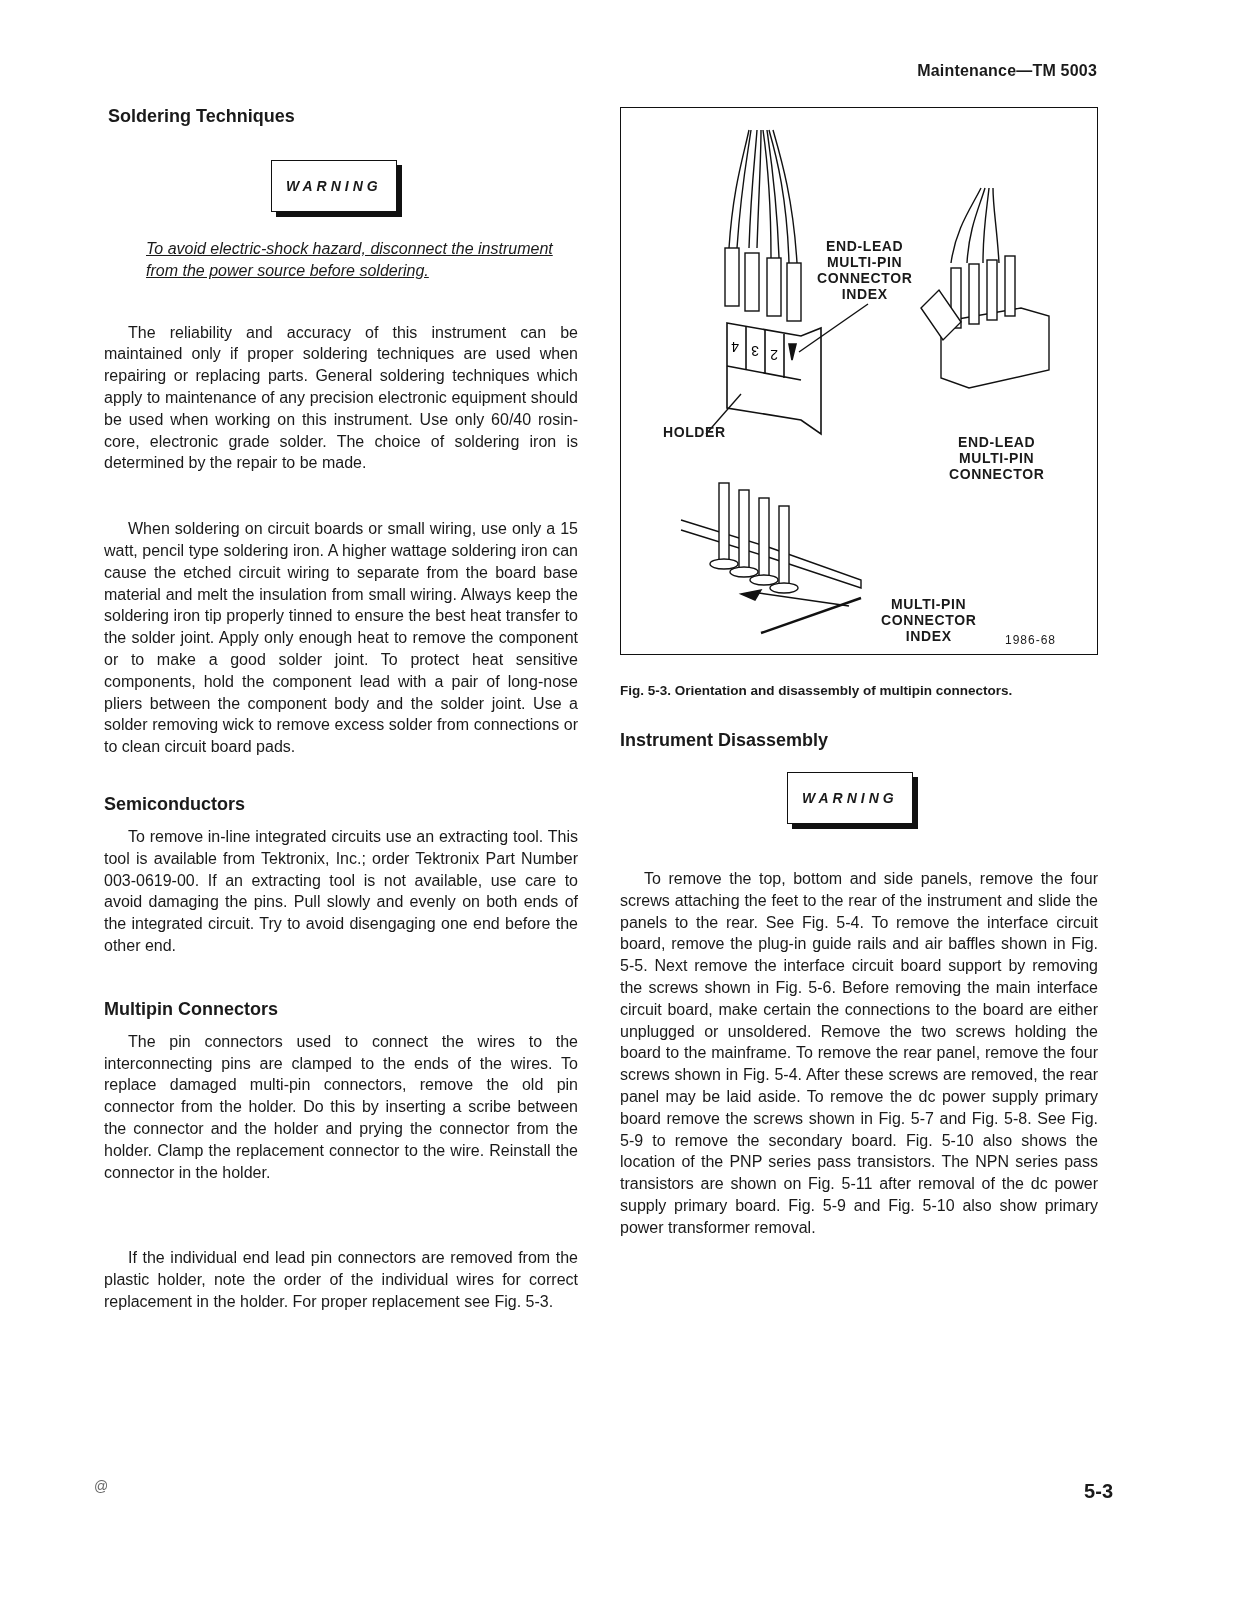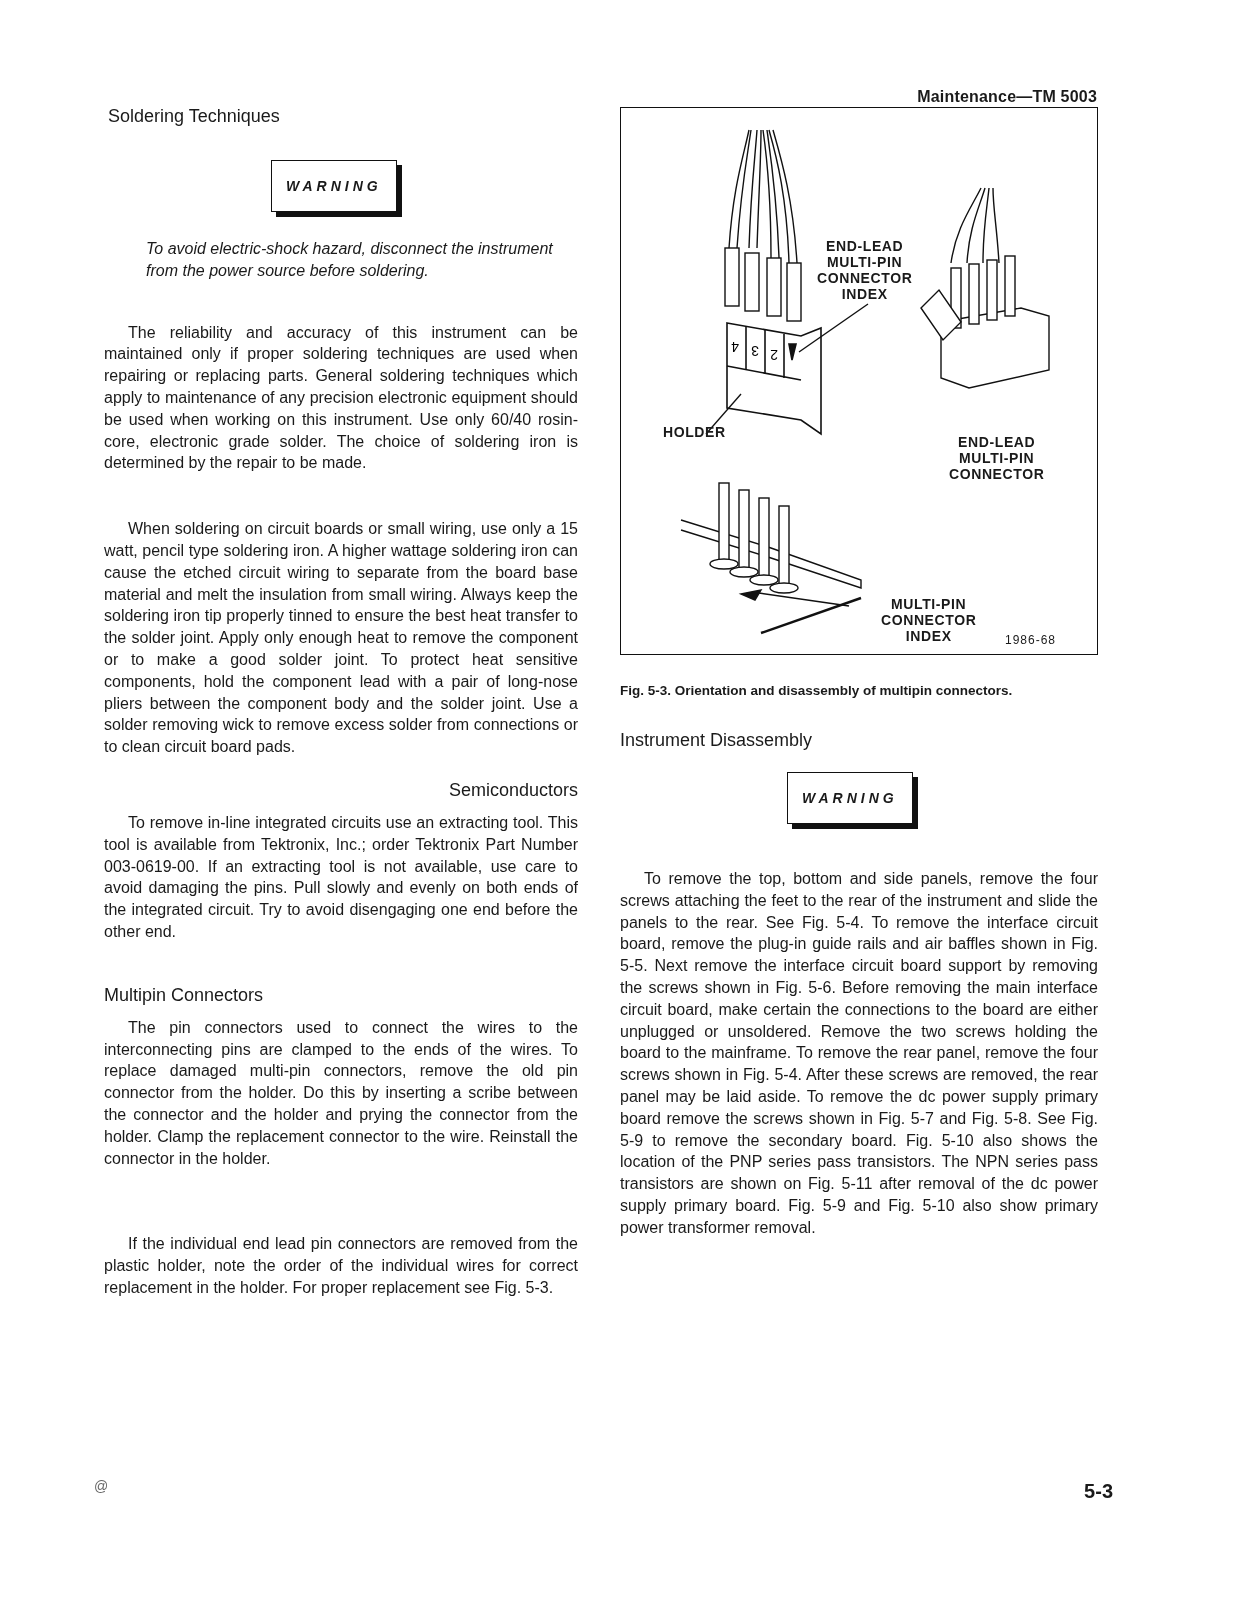--- a/index.html
+++ b/index.html
@@ -1,20 +1,20 @@
 <!DOCTYPE html>
 <html><head>
 <meta charset="utf-8">
 <style>
   html, body { margin: 0; padding: 0; background: #ffffff; }
   body { width: 1237px; height: 1600px; position: relative; overflow: hidden; color: #1a1a1a; font-family: "Liberation Sans", sans-serif; }
-  .running-head { position: absolute; top: 62px; right: 140px; font-weight: bold; font-size: 16px; letter-spacing: 0.2px; margin-top: 26px; }
+  .running-head { position: absolute; top: 62px; right: 140px; font-weight: bold; font-size: 16px; letter-spacing: 0.2px; }
   .col-left { position: absolute; left: 104px; top: 104px; width: 474px; }
   .col-right { position: absolute; left: 620px; top: 104px; width: 478px; }
-  h2 { font-size: 18px; font-weight: normal; margin: 0; line-height: 24px; }
+  h2 { font-size: 18px; font-weight: bold; margin: 0; line-height: 24px; }
   p.body { font-size: 16px; line-height: 21.8px; text-align: justify; margin: 0; text-indent: 24px; }
   p.warn-text { font-style: italic; font-size: 16px; line-height: 21.8px; margin: 0; }
   .warning-box { position: relative; display: inline-block; border: 1.5px solid #111; padding: 16px 14px; background: #fff; box-shadow: 5px 5px 0 #111; }
   .warning-box span { font-weight: bold; font-style: italic; letter-spacing: 4px; font-size: 14px; }
   .figure-frame { position: relative; width: 476px; height: 546px; border: 1.5px solid #111; margin-top: 3px; }
   .fig-svg { position: absolute; left: 0; top: 0; }
   .fig-label { position: absolute; font-weight: bold; font-size: 14px; line-height: 16px; text-align: center; letter-spacing: 0.6px; }
   .fig-num { position: absolute; font-size: 12px; letter-spacing: 1px; }
   .caption { font-weight: bold; font-size: 13.5px; margin-top: 28px; }
   .footer-symbol { position: absolute; left: 94px; top: 1478px; font-size: 14px; color: #666; }
@@ -25,25 +25,25 @@
 
 <div class="running-head">Maintenance—TM 5003</div>
 
 <div class="col-left">
   <h2 style="margin-left:4px;">Soldering Techniques</h2>
   <div style="margin:32px 0 0 167px;">
     <div class="warning-box">
       <span>WARNING</span>
     </div>
   </div>
-  <p class="warn-text" style="margin:26px 0 12px 42px; width:410px;">To avoid electric-shock hazard, disconnect the instrument from the power source before soldering.</p>
+  <p class="warn-text" style="margin:26px 0 12px 42px; width:410px;text-decoration:underline;">To avoid electric-shock hazard, disconnect the instrument from the power source before soldering.</p>
   <p class="body" style="margin-top:40px;">The reliability and accuracy of this instrument can be maintained only if proper soldering techniques are used when repairing or replacing parts. General soldering techniques which apply to maintenance of any precision electronic equipment should be used when working on this instrument. Use only 60/40 rosin-core, electronic grade solder. The choice of soldering iron is determined by the repair to be made.</p>
   <p class="body" style="margin-top:44px;">When soldering on circuit boards or small wiring, use only a 15 watt, pencil type soldering iron. A higher wattage soldering iron can cause the etched circuit wiring to separate from the board base material and melt the insulation from small wiring. Always keep the soldering iron tip properly tinned to ensure the best heat transfer to the solder joint. Apply only enough heat to remove the component or to make a good solder joint. To protect heat sensitive components, hold the component lead with a pair of long-nose pliers between the component body and the solder joint. Use a solder removing wick to remove excess solder from connections or to clean circuit board pads.</p>
 
-  <h2 style="margin-top:20px;text-align:right;">Semiconductors</h2>
+  <h2 style="margin-top:34px;">Semiconductors</h2>
   <p class="body" style="margin-top:10px;">To remove in-line integrated circuits use an extracting tool. This tool is available from Tektronix, Inc.; order Tektronix Part Number 003-0619-00. If an extracting tool is not available, use care to avoid damaging the pins. Pull slowly and evenly on both ends of the integrated circuit. Try to avoid disengaging one end before the other end.</p>
 
   <h2 style="margin-top:40px;">Multipin Connectors</h2>
   <p class="body" style="margin-top:10px;">The pin connectors used to connect the wires to the interconnecting pins are clamped to the ends of the wires. To replace damaged multi-pin connectors, remove the old pin connector from the holder. Do this by inserting a scribe between the connector and the holder and prying the connector from the holder. Clamp the replacement connector to the wire. Reinstall the connector in the holder.</p>
   <p class="body" style="margin-top:64px;">If the individual end lead pin connectors are removed from the plastic holder, note the order of the individual wires for correct replacement in the holder. For proper replacement see Fig. 5-3.</p>
 </div>
 
 <div class="col-right">
   <div class="figure-frame">
     <svg class="fig-svg" width="476" height="546" viewBox="0 0 476 546">

